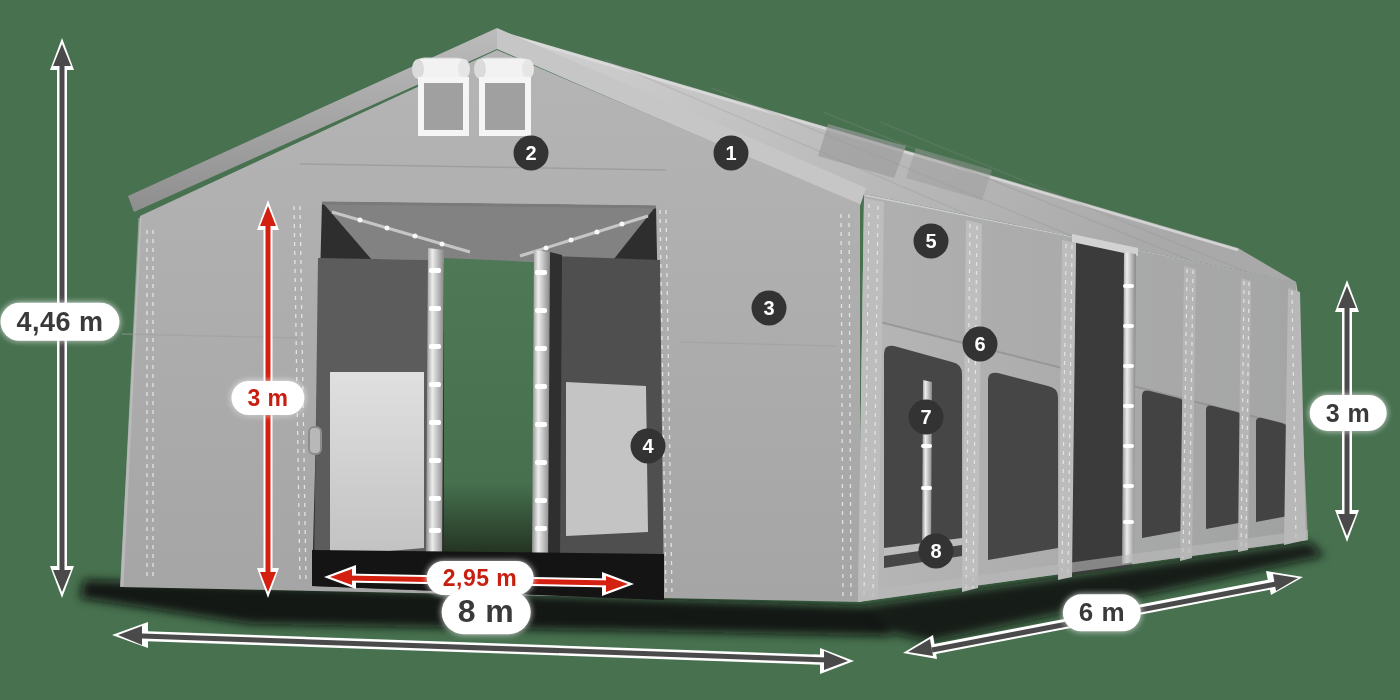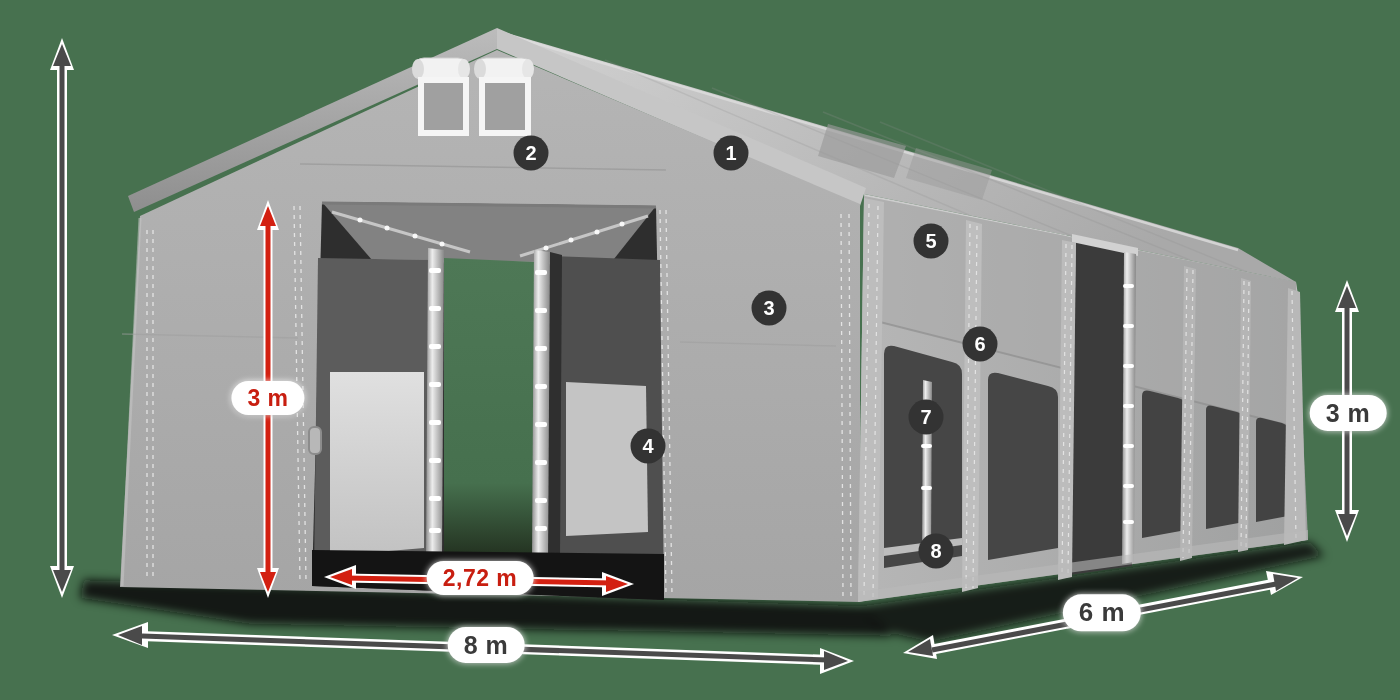--- a/index.html
+++ b/index.html
@@ -297,18 +297,19 @@
 
 <div class="badge" style="left:731px;top:153px">1</div>
 <div class="badge" style="left:531px;top:153px">2</div>
 <div class="badge" style="left:769px;top:308px">3</div>
 <div class="badge" style="left:648px;top:446px">4</div>
 <div class="badge" style="left:931px;top:241px">5</div>
 <div class="badge" style="left:980px;top:344px">6</div>
 <div class="badge" style="left:926px;top:417px">7</div>
 <div class="badge" style="left:936px;top:551px">8</div>
 
+<div class="pill" style="left:60px;top:322px;font-size:27px">4,46 m</div>
 <div class="pill red" style="left:268px;top:398px;font-size:23px">3 m</div>
-<div class="pill red" style="left:480px;top:578px;font-size:23px">2,72 m</div>
-<div class="pill" style="left:486px;top:645px;font-size:25px">8 m</div>
+<div class="pill red" style="left:480px;top:578px;font-size:23px">2,95 m</div>
+<div class="pill" style="left:486px;top:612px;font-size:32px">8 m</div>
 <div class="pill" style="left:1102px;top:613px;font-size:26px">6 m</div>
 <div class="pill" style="left:1348px;top:413px;font-size:25px">3 m</div>
 
 </div>
 </body></html>

